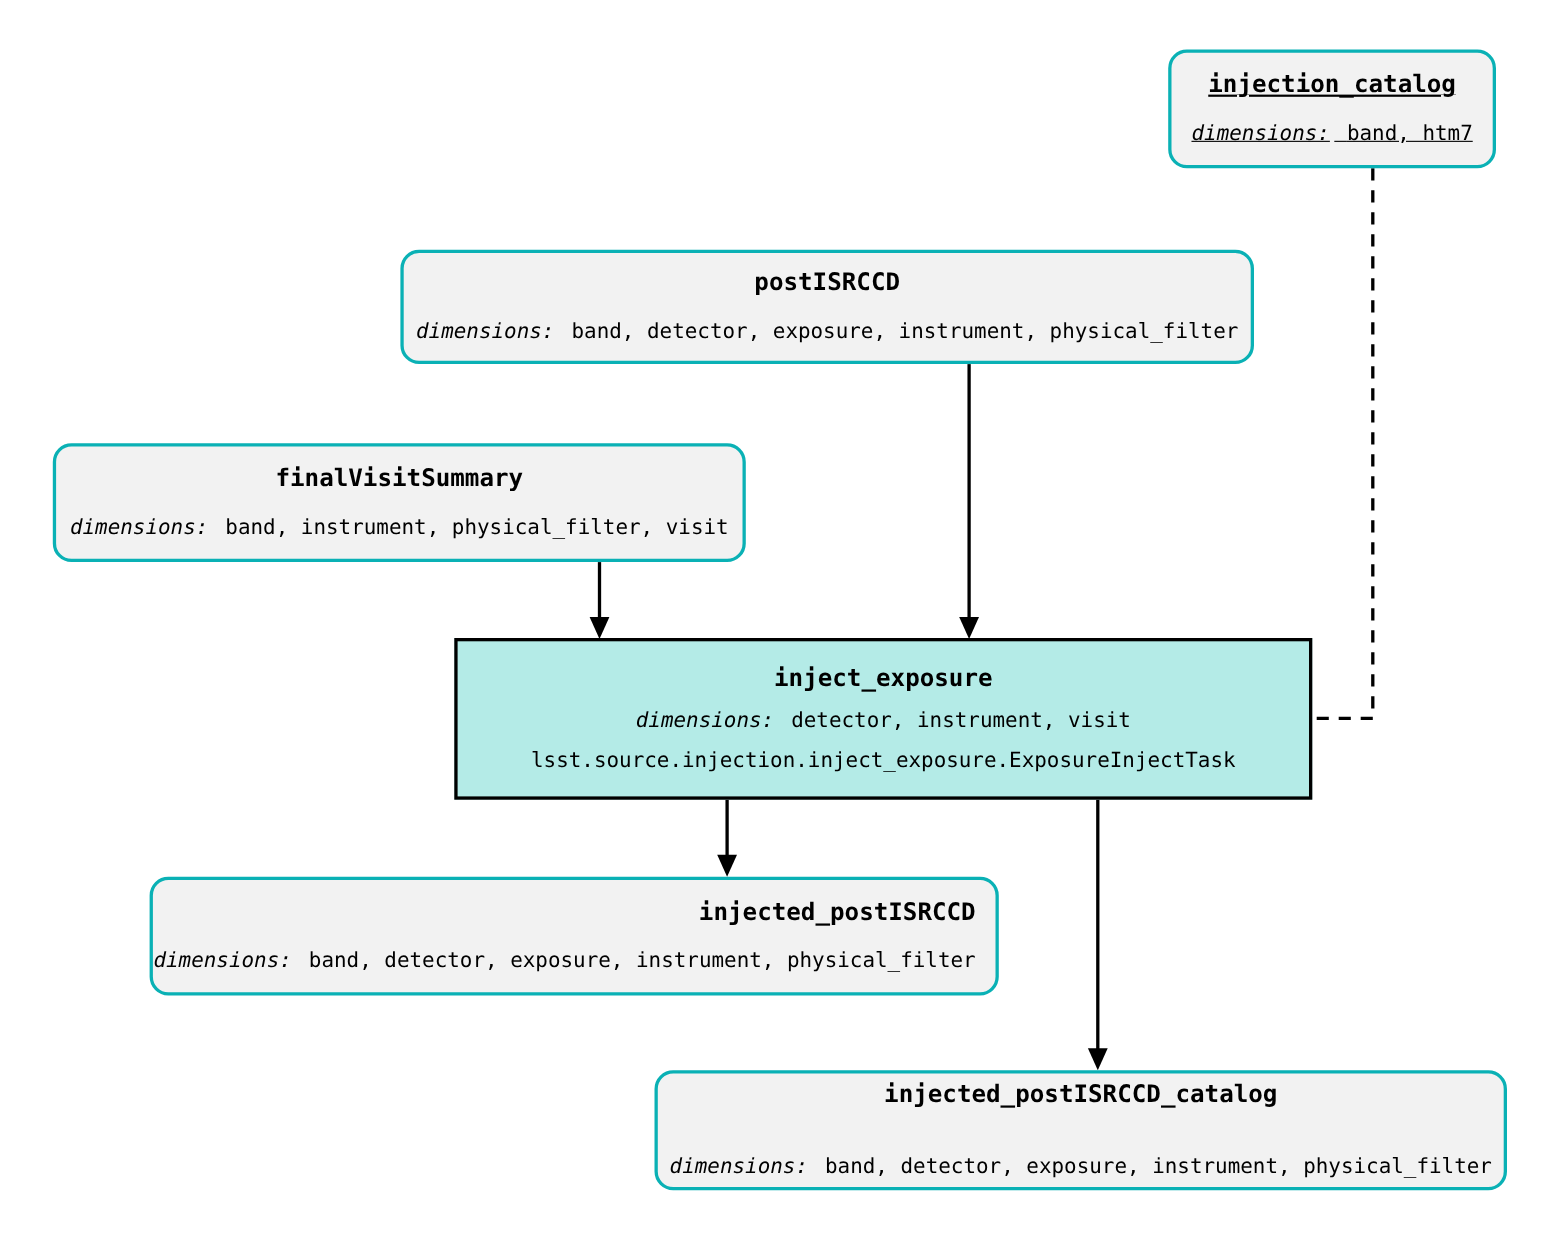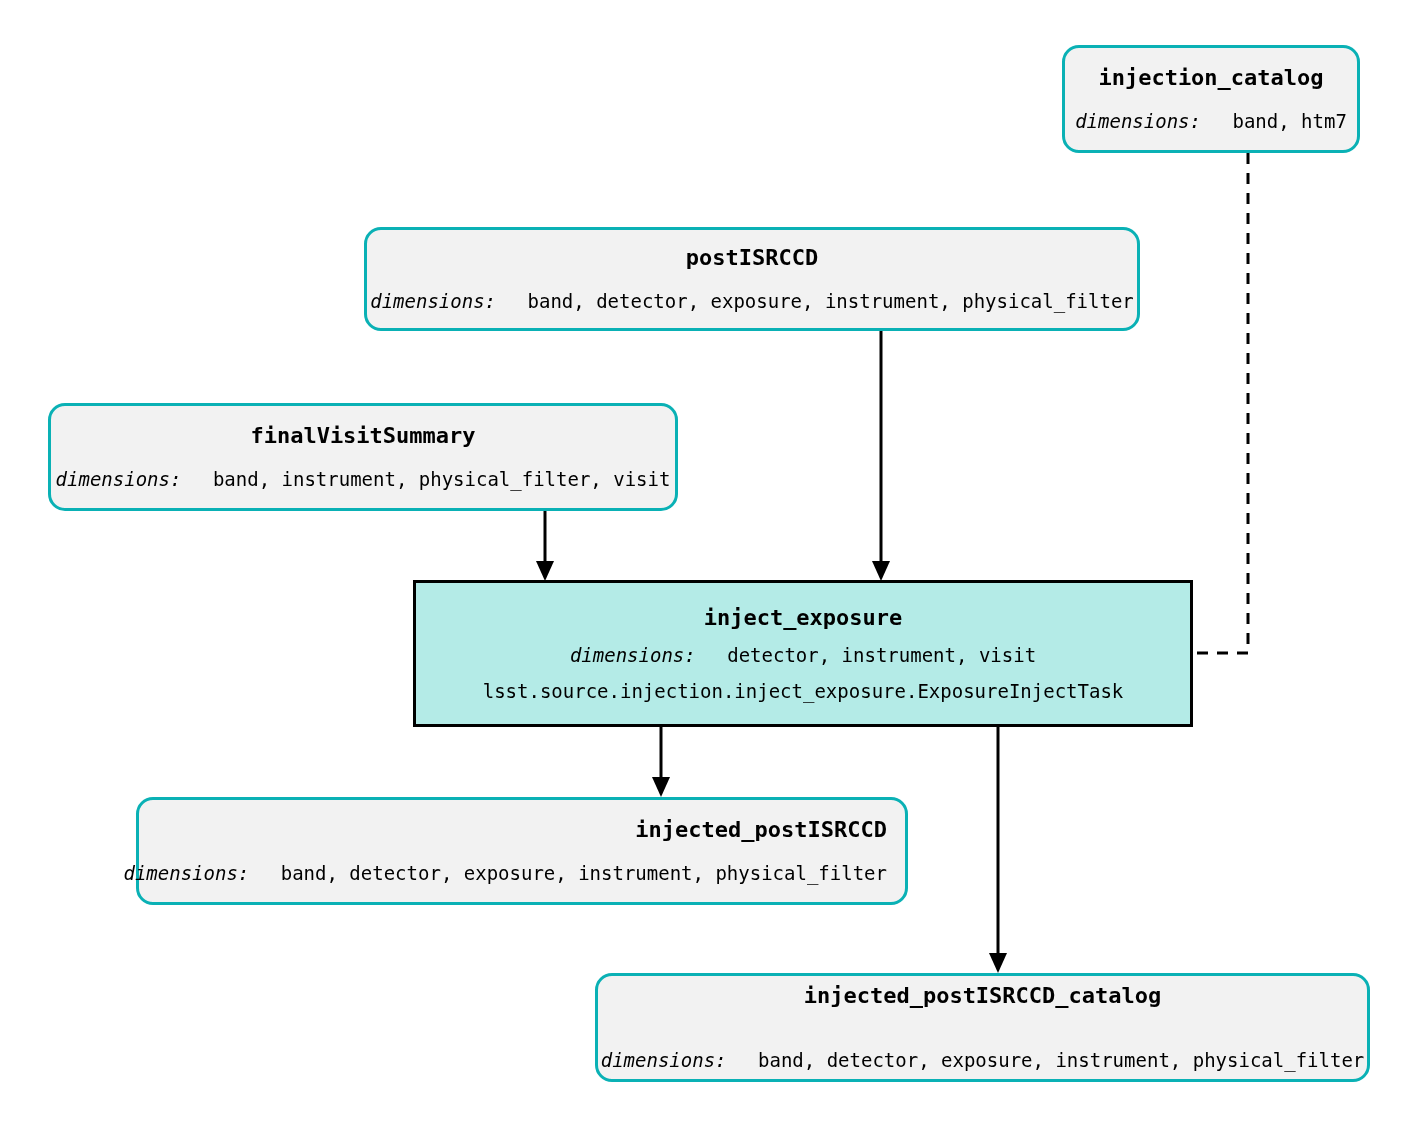--- a/index.html
+++ b/index.html
@@ -57,24 +57,24 @@
     line-height: 1.1;
     white-space: nowrap;
   }
   .node-line {
     font-size: 19px;
     line-height: 1.1;
     white-space: nowrap;
   }
   .dims-label {
     font-style: italic;
-    margin-right: 20px;
+    margin-right: 4px;
   }
   
-  #n-injection-catalog        { left: 1062px; top: 45px;  width: 298px; height: 108px; }
+  #n-injection-catalog        { left: 1062px; top: 45px;  width: 298px; height: 108px; text-decoration: underline; }
   #n-postISRCCD               { left: 364px;  top: 227px; width: 776px; height: 104px; }
   #n-finalVisitSummary        { left: 48px;   top: 403px; width: 630px; height: 108px; }
   #n-inject-exposure          { left: 413px;  top: 580px; width: 780px; height: 147px; }
   #n-injected-postISRCCD      { left: 136px;  top: 797px; width: 772px; height: 108px; align-items: flex-end; }
   #n-injected-postISRCCD-catalog { left: 595px; top: 973px; width: 775px; height: 109px; justify-content: space-between; }
 </style>
 </head>
 <body>
 
 <div class="canvas">

